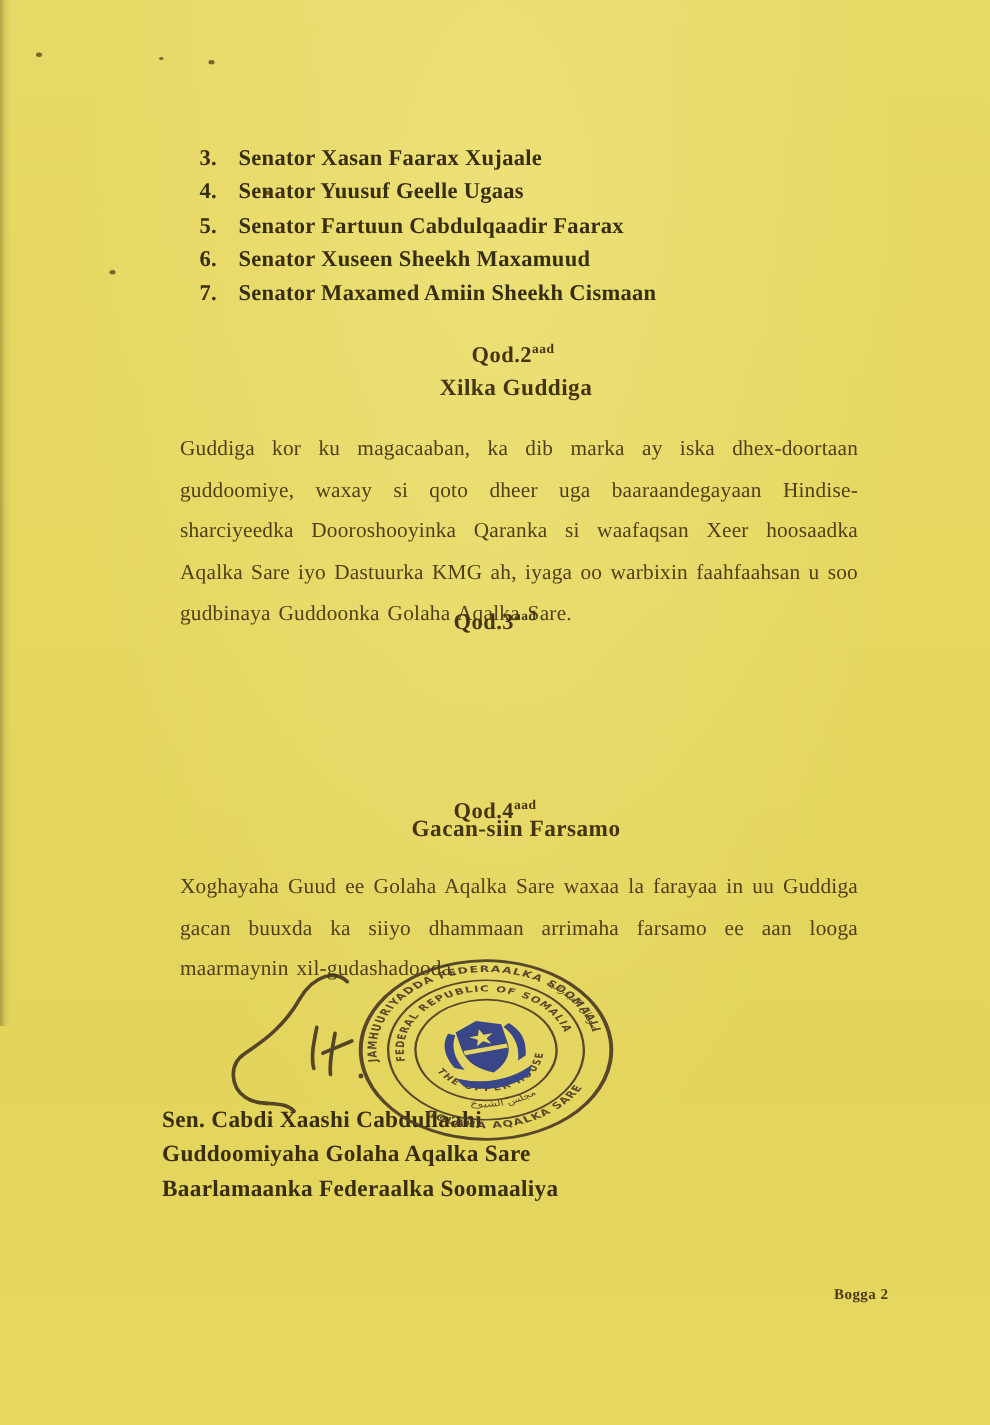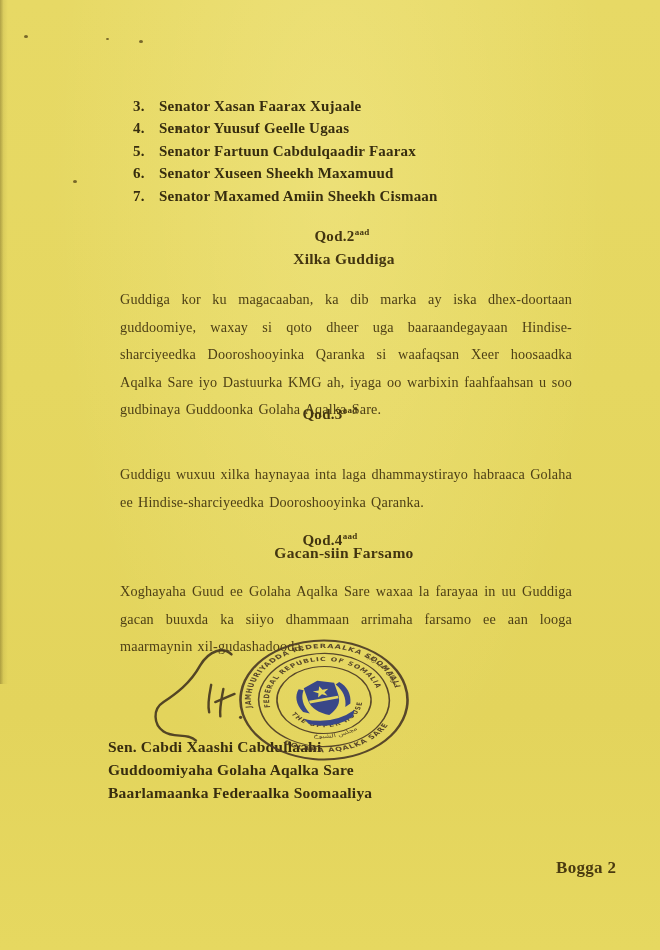--- a/index.html
+++ b/index.html
@@ -43,21 +43,21 @@
 
   
   .signature-svg{position:absolute;left:126px;top:644px;width:142px;height:102px;z-index:3;}
   .stamp-wrap{position:absolute;left:237px;top:638px;width:174px;height:124px;z-index:4;opacity:.92;}
   .stamp-wrap svg{width:174px;height:124px;display:block;}
 
   .sig-block{position:absolute;left:108px;top:735px;z-index:2;
     font-weight:bold;font-size:15.5px;line-height:23px;color:#382d0f;letter-spacing:.2px;}
 
   .page-num{position:absolute;left:556px;top:858px;
-    font-weight:bold;font-size:17px;color:#4a3b10;letter-spacing:.3px;}
+    font-weight:bold;font-size:10px;color:#4a3b10;letter-spacing:.3px;}
 
   .stamp-text{font-family:"DejaVu Sans",sans-serif;fill:#4d3c26;}
 </style>
 </head>
 <body>
 
 <div class="page">
   <div class="edge-shadow"></div>
   <div class="speck" style="left:24px;top:35px;width:4px;height:3px;"></div>
   <div class="speck" style="left:106px;top:38px;width:3px;height:2px;"></div>
@@ -90,21 +90,20 @@
 
   <div class="sec-head" style="top:227px;margin-left:12px;">
     <span>Qod.2</span><sup>aad</sup>
   </div>
   <div class="sec-sub" style="top:250px;">Xilka Guddiga</div>
   <div class="para" style="top:286px;">Guddiga kor ku magacaaban, ka dib marka ay iska dhex-doortaan guddoomiye, waxay si qoto dheer uga baaraandegayaan Hindise-sharciyeedka Dooroshooyinka Qaranka si waafaqsan Xeer hoosaadka Aqalka Sare iyo Dastuurka KMG ah, iyaga oo warbixin faahfaahsan u soo gudbinaya Guddoonka Golaha Aqalka Sare.</div>
 
   <div class="sec-head" style="top:405px;">
     <span>Qod.3</span><sup>aad</sup>
   </div>
-  <div class="para" style="top:461px;">Guddigu wuxuu xilka haynayaa inta laga dhammaystirayo habraaca Golaha ee Hindise-sharciyeedka Dooroshooyinka Qaranka.</div>
 
   <div class="sec-head" style="top:531px;">
     <span>Qod.4</span><sup>aad</sup>
   </div>
   <div class="sec-sub" style="top:544px;">Gacan-siin Farsamo</div>
   <div class="para" style="top:578px;">Xoghayaha Guud ee Golaha Aqalka Sare waxaa la farayaa in uu Guddiga gacan buuxda ka siiyo dhammaan arrimaha farsamo ee aan looga maarmaynin xil-gudashadooda.</div>
 
   <svg class="signature-svg" viewBox="0 0 140 100">
     <g fill="none" stroke="#44361f" stroke-width="2.4" stroke-linecap="round" opacity="0.9">
       <path d="M104,10 C96,2 82,6 73,21 C63,39 49,49 37,57 C26,64 27,79 37,86 C47,93 61,87 69,95"></path>

